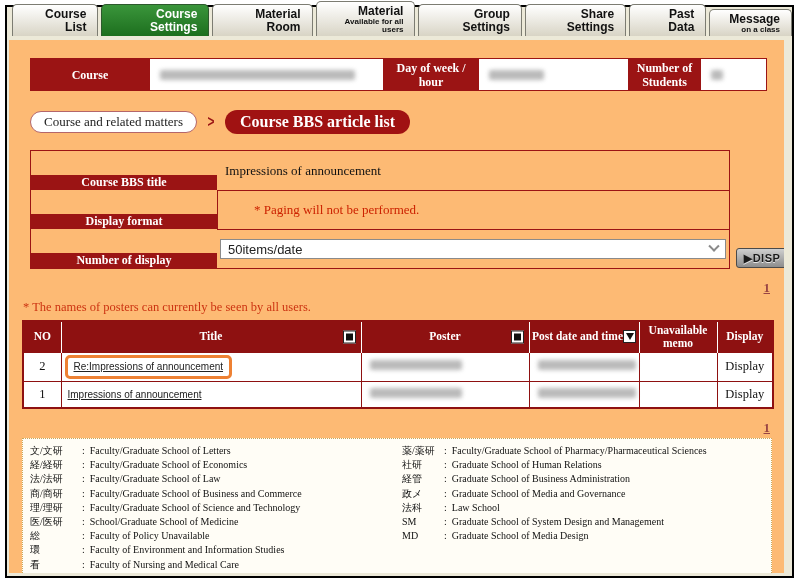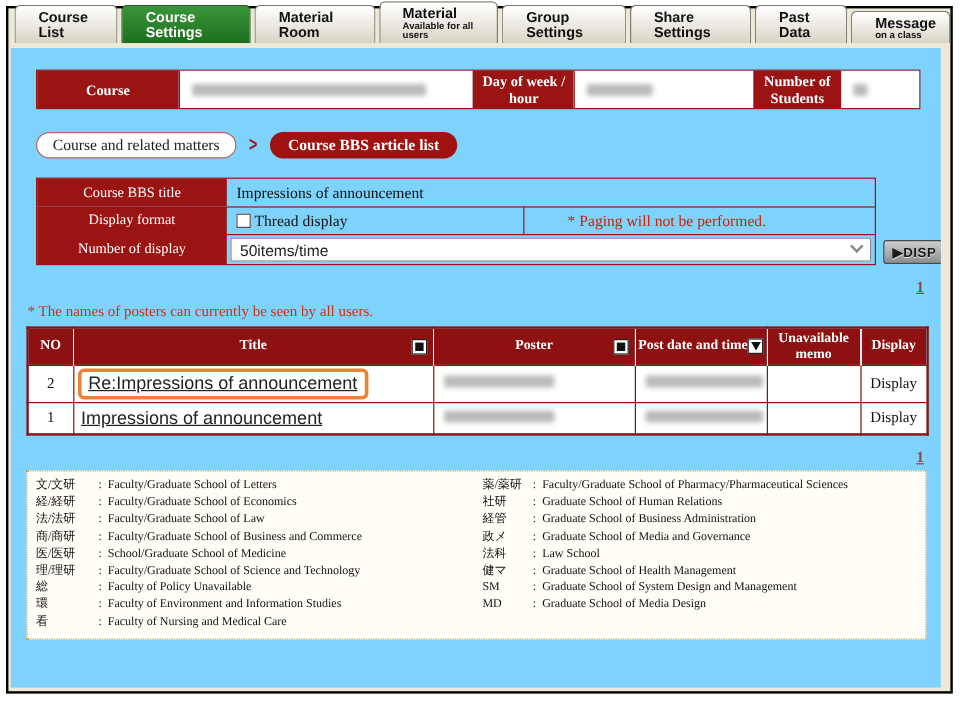--- a/index.html
+++ b/index.html
@@ -10,60 +10,60 @@
   }
   .frame {
     position:absolute; left:5px; top:5px; width:789px; height:573px;
     border:2px solid #000; background:#ece9d8;
   }
   
   .tabbar { display:flex; align-items:flex-end; gap:3px; padding:4px 0 0 5px; height:29px; }
   .tab {
     background:linear-gradient(#ffffff,#d8d4c5);
     border:1px solid #7c7c72; border-bottom:none; border-radius:5px 5px 0 0;
-    padding:3px 11px 2px 19px; text-align:left; cursor:pointer;
+    padding:3px 11px 2px 19px; text-align:right; cursor:pointer;
     font-family:"Liberation Sans", sans-serif; font-weight:bold; font-size:12px; color:#111;
     line-height:13px;
   }
   .tab .tab-sub { font-size:8px; line-height:8px; font-weight:bold; }
   .tab.active { background:linear-gradient(#3a953b,#1d6f1e); color:#fff; border-color:#2d5a2d; }
   
-  .content { position:absolute; left:2px; right:8px; top:33px; bottom:3px; background:#7dd3fc; overflow:hidden; }
+  .content { position:absolute; left:2px; right:8px; top:33px; bottom:3px; background:#fdba74; overflow:hidden; }
   .redacted { display:inline-block; height:10px; border-radius:2px; background:#a9a9a9; filter:blur(2px); opacity:.8; }
   
   .info-wrap { margin:18px 17px 0 21px; }
   .info-row { display:flex; border:1px solid #9b1414; margin-bottom:6px; }
   .info-row .cell { border-left:1px solid #9b1414; }
   .info-row .cell:first-child { border-left:none; }
   .lbl {
     background:#9b1414; color:#fff; font-weight:bold; font-size:12px; line-height:14px;
     display:flex; align-items:center; justify-content:center; text-align:center; padding:2px 4px;
   }
   .val { background:#fff; display:flex; align-items:center; padding-left:10px; }
   .r1 { height:33px; } .r2 { height:39px; }
-  .w-course { width:118px; } .w-cval { flex:1; } .w-day { width:84px;text-align:center; } .w-dval { width:150px; }
+  .w-course { width:118px; } .w-cval { flex:1; } .w-day { width:95px;text-align:center; } .w-dval { width:150px; }
   .w-num { width:72px; } .w-nval { width:66px; } .w-inst { width:150px; }
   
   .crumbs { margin:19px 0 16px 21px; display:flex; align-items:center; gap:9px; }
   .crumb-parent {
     border:1px solid #b4666a; border-radius:12px; padding:2px 13px; background:#fff;
     font-size:13px; color:#222; cursor:pointer;
   }
   .crumb-sep { color:#9b1414; font-weight:bold; font-size:17px; font-family:"Liberation Sans",sans-serif; transform:scaleX(.7); }
   .crumb-current {
     background:#a01212; color:#fff; font-weight:bold; border-radius:12px;
-    padding:3px 15px; font-size:13px;
+    padding:3px 15px; font-size:16px;
   }
   
   .bbs-outer { position:relative; margin:16px 0 0 21px; width:700px; }
   .bbs { border:1px solid #9b1414; width:700px; }
   .bbs-row { display:flex; min-height:23px; }
   .bbs-lbl {
-    width:158px; background:#9b1414; color:#fff; font-weight:normal; font-size:12px;
-    display:flex; align-items:center; justify-content:center;
+    width:186px; background:#9b1414; color:#fff; font-weight:bold; font-size:12px;
+    display:flex; align-items:center; justify-content:center;margin-top:24px;
   }
   .bbs-val { flex:1; display:flex; align-items:center; padding:2px 8px; font-size:13px; color:#111; }
   .bt { border-top:1px solid #9b1414; }
   .bbs-val2a { flex:none; width:247px; }
   .bbs-val2b { border-left:1px solid #9b1414; color:#cc2200; padding-left:36px; }
   .checkbox { width:12px; height:12px; border:1px solid #555; background:#fff; margin-right:3px; flex:none; cursor:pointer; }
   .select {
     flex:1; height:20px; margin:1px; border:1px solid #8a8a8a; background:#fff;
     display:flex; align-items:center; justify-content:space-between; padding:0 7px;
     font-family:"Liberation Sans",sans-serif; font-size:13px; color:#222; cursor:pointer;
@@ -91,21 +91,21 @@
   .sorticon {
     width:13px; height:13px; background:#fff; border:1px solid #222;
     display:inline-flex; align-items:center; justify-content:center; cursor:pointer; flex:none;
   }
   .abs-r { position:absolute; right:5px; top:50%; transform:translateY(-50%); }
   .sq { width:7px; height:7px; background:#111; }
   .tri { width:0; height:0; border-left:4px solid transparent; border-right:4px solid transparent; border-top:7px solid #111; }
   .th-flex { display:flex; align-items:center; justify-content:center; gap:0; }
   td.c { text-align:center; }
   td.title-cell { padding-left:6px; }
-  .tlink { color:#222; text-decoration:underline; font-family:"Liberation Sans",sans-serif; font-size:15px; cursor:pointer; }
+  .tlink { color:#222; text-decoration:underline; font-family:"Liberation Sans",sans-serif; font-size:10px; cursor:pointer; }
   .hl { display:inline-block; border:3px solid #ee8133; border-radius:5px; padding:1px 6px 2px 6px; margin:1px 0 1px -3px; }
   td.pad { padding-left:8px; }
   
   .legend {
     margin:4px 0 0 13px; width:750px; border:1px dotted #c9a75a; background:#fffdf6;
     padding:5px 4px 6px 7px; display:flex; font-size:10px; color:#111;
   }
   .lg-col { line-height:14.2px; }
   .lg-left { width:372px; }
   .lg-right { flex:1; }
@@ -172,31 +172,27 @@
     </div>
 
     <div class="bbs-outer">
       <div class="bbs">
         <div class="bbs-row">
           <div class="bbs-lbl">Course BBS title</div>
           <div class="bbs-val">Impressions of announcement</div>
         </div>
         <div class="bbs-row">
           <div class="bbs-lbl">Display format</div>
-          <div class="bbs-val bbs-val2a bt">
-            <span class="checkbox"></span>
-            <span>Thread display</span>
-          </div>
           <div class="bbs-val bbs-val2b bt">* Paging will not be performed.</div>
         </div>
         <div class="bbs-row">
           <div class="bbs-lbl">Number of display</div>
           <div class="bbs-val bt" style="padding:1px 2px;">
             <div class="select">
-              <span>50items/time</span>
+              <span>50items/date</span>
               <span class="chev"></span>
             </div>
           </div>
         </div>
       </div>
       <div class="disp-btn">▶DISP</div>
     </div>
 
     <div class="pageline">
       <span class="pagelink">1</span>
@@ -265,32 +261,31 @@
     <div class="pageline">
       <span class="pagelink">1</span>
     </div>
 
     <div class="legend">
       <div class="lg-col lg-left">
         <div><span class="lg-abbr">文/文研</span><span class="lg-colon">:</span><span>Faculty/Graduate School of Letters</span></div>
         <div><span class="lg-abbr">経/経研</span><span class="lg-colon">:</span><span>Faculty/Graduate School of Economics</span></div>
         <div><span class="lg-abbr">法/法研</span><span class="lg-colon">:</span><span>Faculty/Graduate School of Law</span></div>
         <div><span class="lg-abbr">商/商研</span><span class="lg-colon">:</span><span>Faculty/Graduate School of Business and Commerce</span></div>
+        <div><span class="lg-abbr">理/理研</span><span class="lg-colon">:</span><span>Faculty/Graduate School of Science and Technology</span></div>
         <div><span class="lg-abbr">医/医研</span><span class="lg-colon">:</span><span>School/Graduate School of Medicine</span></div>
-        <div><span class="lg-abbr">理/理研</span><span class="lg-colon">:</span><span>Faculty/Graduate School of Science and Technology</span></div>
         <div><span class="lg-abbr">総</span><span class="lg-colon">:</span><span>Faculty of Policy Unavailable</span></div>
         <div><span class="lg-abbr">環</span><span class="lg-colon">:</span><span>Faculty of Environment and Information Studies</span></div>
         <div><span class="lg-abbr">看</span><span class="lg-colon">:</span><span>Faculty of Nursing and Medical Care</span></div>
       </div>
       <div class="lg-col lg-right">
         <div><span class="lg-abbr">薬/薬研</span><span class="lg-colon">:</span><span>Faculty/Graduate School of Pharmacy/Pharmaceutical Sciences</span></div>
         <div><span class="lg-abbr">社研</span><span class="lg-colon">:</span><span>Graduate School of Human Relations</span></div>
         <div><span class="lg-abbr">経管</span><span class="lg-colon">:</span><span>Graduate School of Business Administration</span></div>
         <div><span class="lg-abbr">政メ</span><span class="lg-colon">:</span><span>Graduate School of Media and Governance</span></div>
         <div><span class="lg-abbr">法科</span><span class="lg-colon">:</span><span>Law School</span></div>
-        <div><span class="lg-abbr">健マ</span><span class="lg-colon">:</span><span>Graduate School of Health Management</span></div>
         <div><span class="lg-abbr">SM</span><span class="lg-colon">:</span><span>Graduate School of System Design and Management</span></div>
         <div><span class="lg-abbr">MD</span><span class="lg-colon">:</span><span>Graduate School of Media Design</span></div>
       </div>
     </div>
 
   </div>
 </div>
 
 </body></html>

